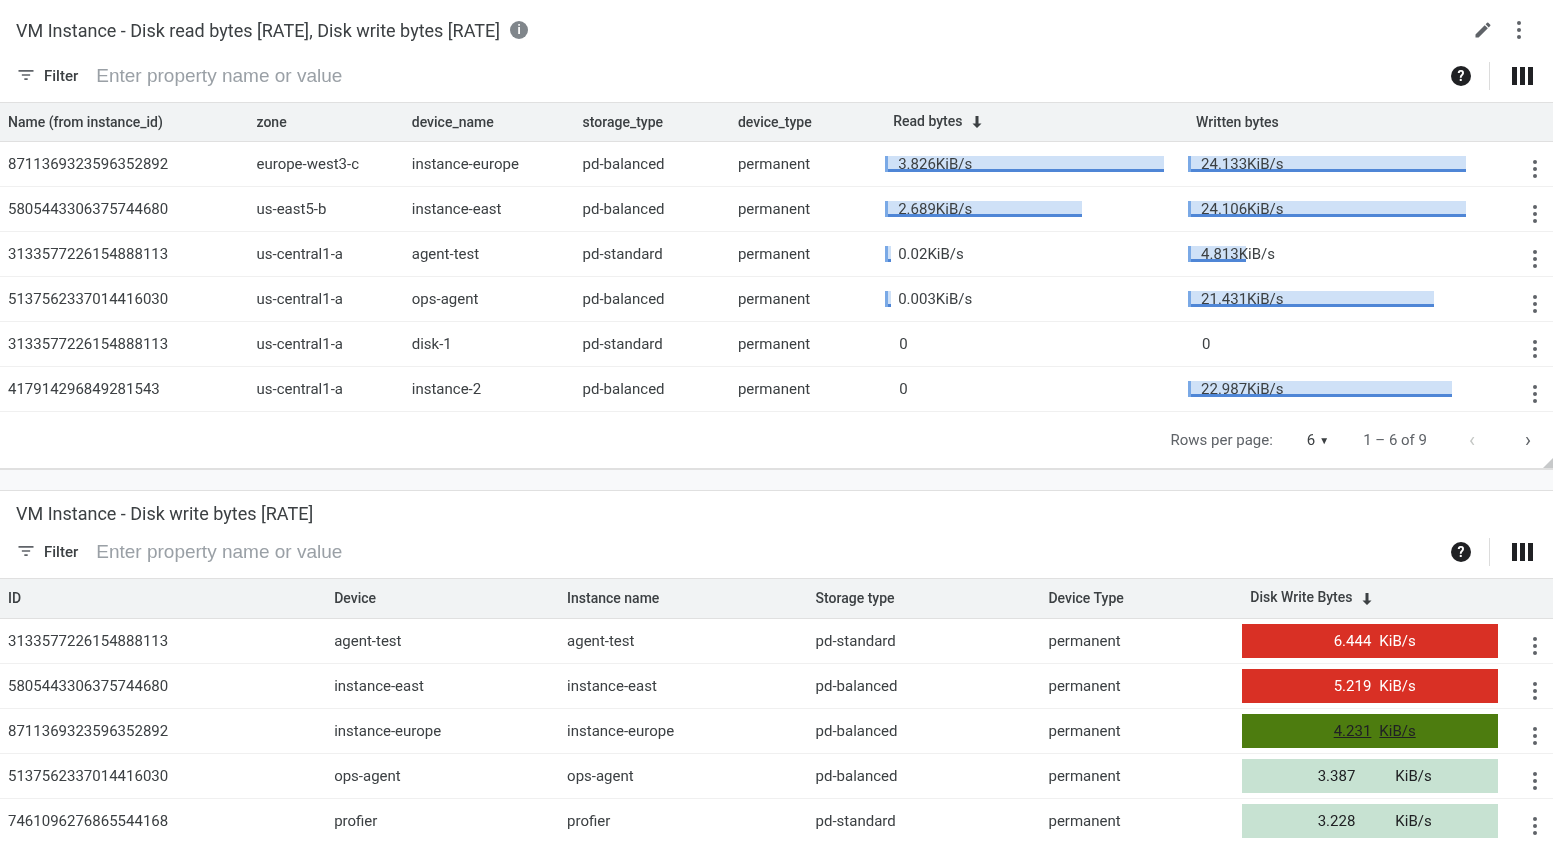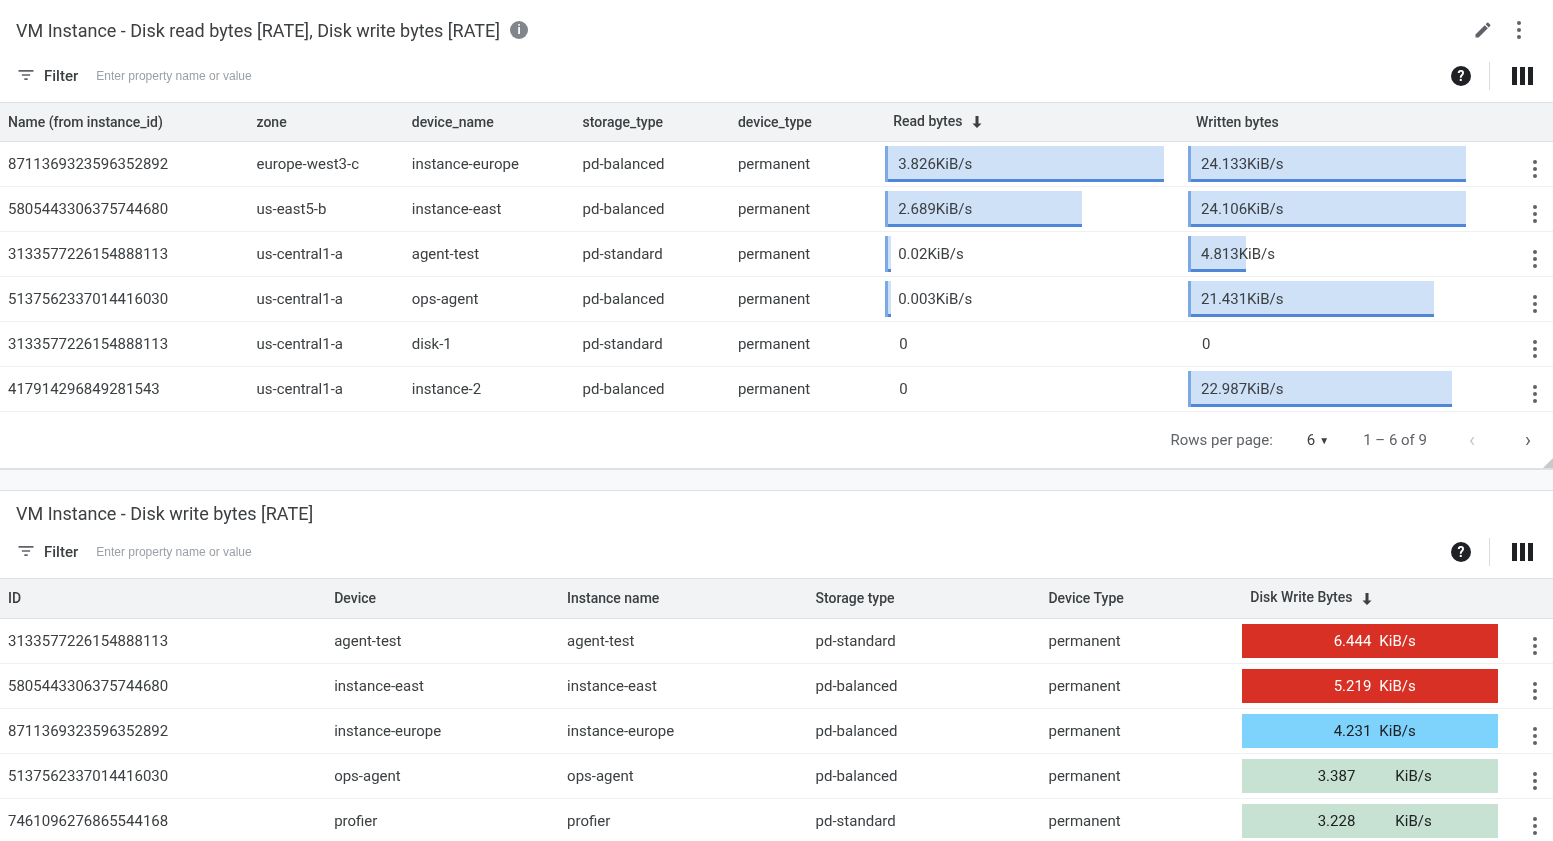--- a/index.html
+++ b/index.html
@@ -35,21 +35,21 @@
   .icon-btn svg { width: 20px; height: 20px; fill: currentColor; }
   .filter-bar {
     display: flex; align-items: center; padding: 8px 16px 12px 16px;
     border-bottom: 1px solid #e0e0e0;
   }
   .filter-icon svg { width: 20px; height: 20px; fill: #5f6368; }
   .filter-label {
     font-weight: 500; margin: 0 16px 0 8px; color: #3c4043; font-size: 15px;
   }
   .filter-input {
-    flex: 1; border: none; outline: none; font-size: 12px; color: #ef4444;
+    flex: 1; border: none; outline: none; font-size: 19px; color: #ef4444;
     background: transparent;
   }
   .filter-input::placeholder { color: #9aa0a6; }
   .right-tools {
     display: flex; align-items: center; gap: 4px;
   }
   .help-circle {
     width: 20px; height: 20px; border-radius: 50%; background: #202124;
     color: #fff; display: inline-flex; align-items: center; justify-content: center;
     font-weight: 700; font-size: 14px; cursor: pointer;
@@ -76,39 +76,39 @@
 
   .kebab {
     display: inline-flex; flex-direction: column; gap: 3px;
     align-items: center; justify-content: center; cursor: pointer;
     width: 20px;
   }
   .kebab span { width: 4px; height: 4px; border-radius: 50%; background: #5f6368; }
 
   .bar-cell { position: relative; padding: 0 !important; height: 34px; }
   .bar-wrap {
-    position: relative; margin: 4px 10px 4px 0; height: 36px;
+    position: relative; margin: 4px 10px 4px 0; height: 16px;
     border-left: 3px solid #7aa9e6;
   }
   .bar-fill {
     position: absolute; left: 0; top: 0; bottom: 0;
     background: #cfe1f7; border-bottom: 3px solid #4f86d6;
   }
   .bar-label {
     position: absolute; left: 10px; top: 0; bottom: 0;
     display: flex; align-items: center; font-size: 15px; color: #3c4043;
     z-index: 2;
   }
 
   .color-cell {
     height: 34px; display: flex; align-items: center; justify-content: center;
     gap: 8px; margin: 0 8px 0 0;
   }
   .cc-red { background: #d93025; color: #fff; }
-  .cc-yel { background: #7dd3fc; color: #202124; }
+  .cc-yel { background: #4d7c0f; color: #202124; text-decoration: underline; }
   .cc-grn { background: #c7e2d2; color: #202124; gap: 40px; }
   .cc-val { width: 60px; text-align: right; }
   .cc-unit { width: 50px; text-align: left; }
 
   .footer {
     display: flex; align-items: center; justify-content: flex-end;
     gap: 34px; padding: 12px 14px; color: #5f6368; font-size: 15px;
     position: relative;
   }
   .rpp-val { color: #3c4043; display: inline-flex; align-items: center; cursor: pointer; }

